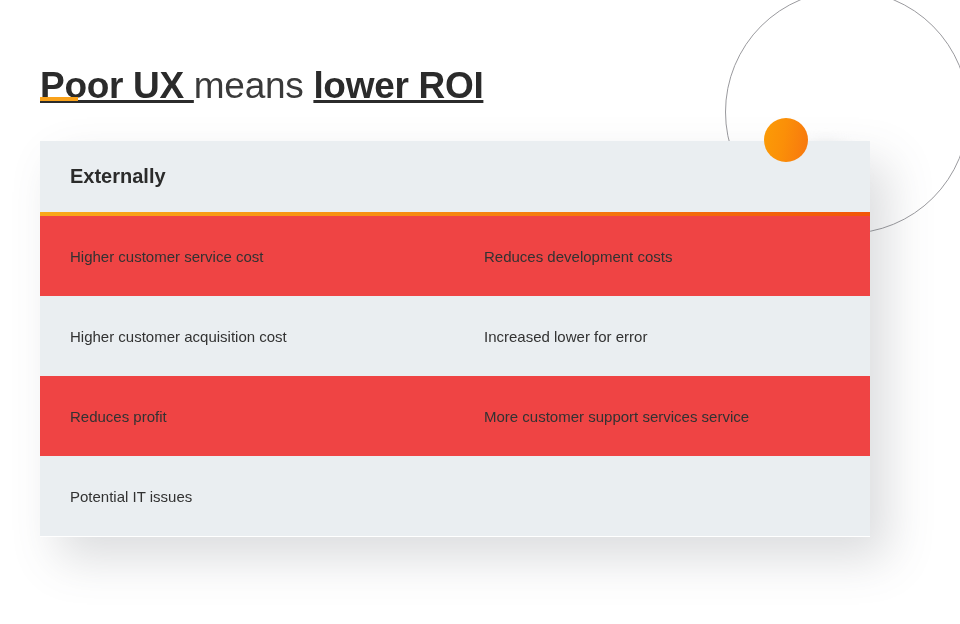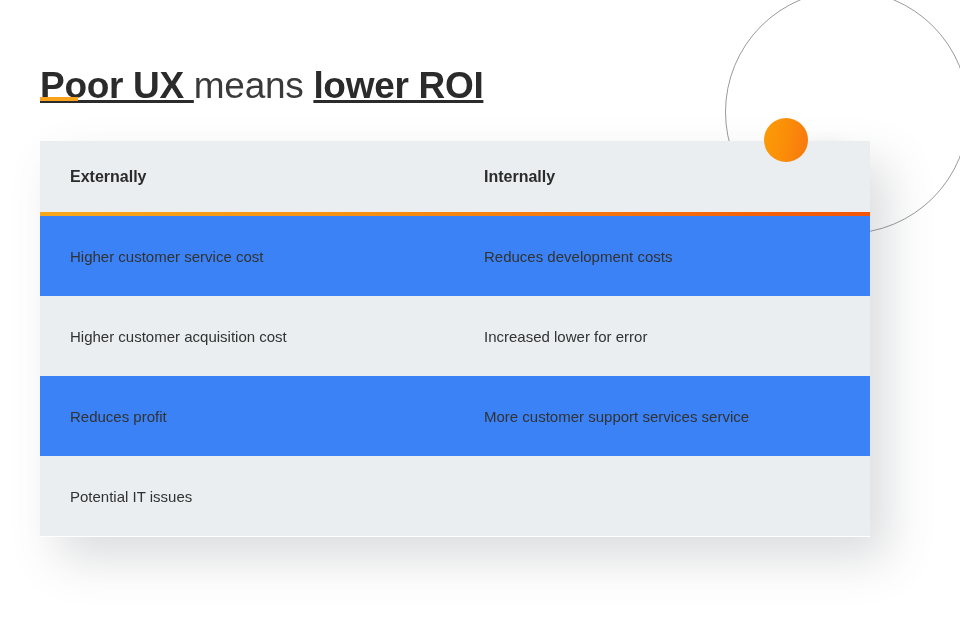--- a/index.html
+++ b/index.html
@@ -104,40 +104,40 @@
     height: 4px;
     background: linear-gradient(90deg, #f9a81a 0%, #f78f12 40%, #f4700c 72%, #f25508 100%);
   }
 
   .row {
     display: flex;
     align-items: center;
     height: 80px;
   }
   .row.alt { background: #eaeef1; }
-  .row.plain { background: #3b82f6; }
+  .row.plain { background: #ef4444; }
 
   .cell {
     font-size: 15px;
     color: #323232;
     white-space: nowrap;
   }
   .col-1 {
     width: 414px;
     padding-left: 30px;
     box-sizing: border-box;
   }
   .col-2 {
     flex: 1;
     padding-left: 30px;
     box-sizing: border-box;
   }
 
   .head-cell {
-    font-size: 16px;
+    font-size: 20px;
     font-weight: 700;
     color: #2b2b2b;
   }
   .card-head .inner {
     display: flex;
     align-items: center;
     height: 71px;
   }
 </style>
 </head>
@@ -151,21 +151,20 @@
   <h1 class="title">
     <span class="w-bold">Poor UX </span><span class="w-light">means </span><span class="w-bold">lower ROI</span>
   </h1>
   <div class="title-accent"></div>
 
   <div class="card">
 
     <div class="card-head">
       <div class="inner">
         <div class="cell col-1 head-cell">Externally</div>
-        <div class="cell col-2 head-cell">Internally</div>
       </div>
     </div>
 
     <div class="card-rule"></div>
 
     <div class="row plain">
       <div class="cell col-1">Higher customer service cost</div>
       <div class="cell col-2">Reduces development costs</div>
     </div>
 

